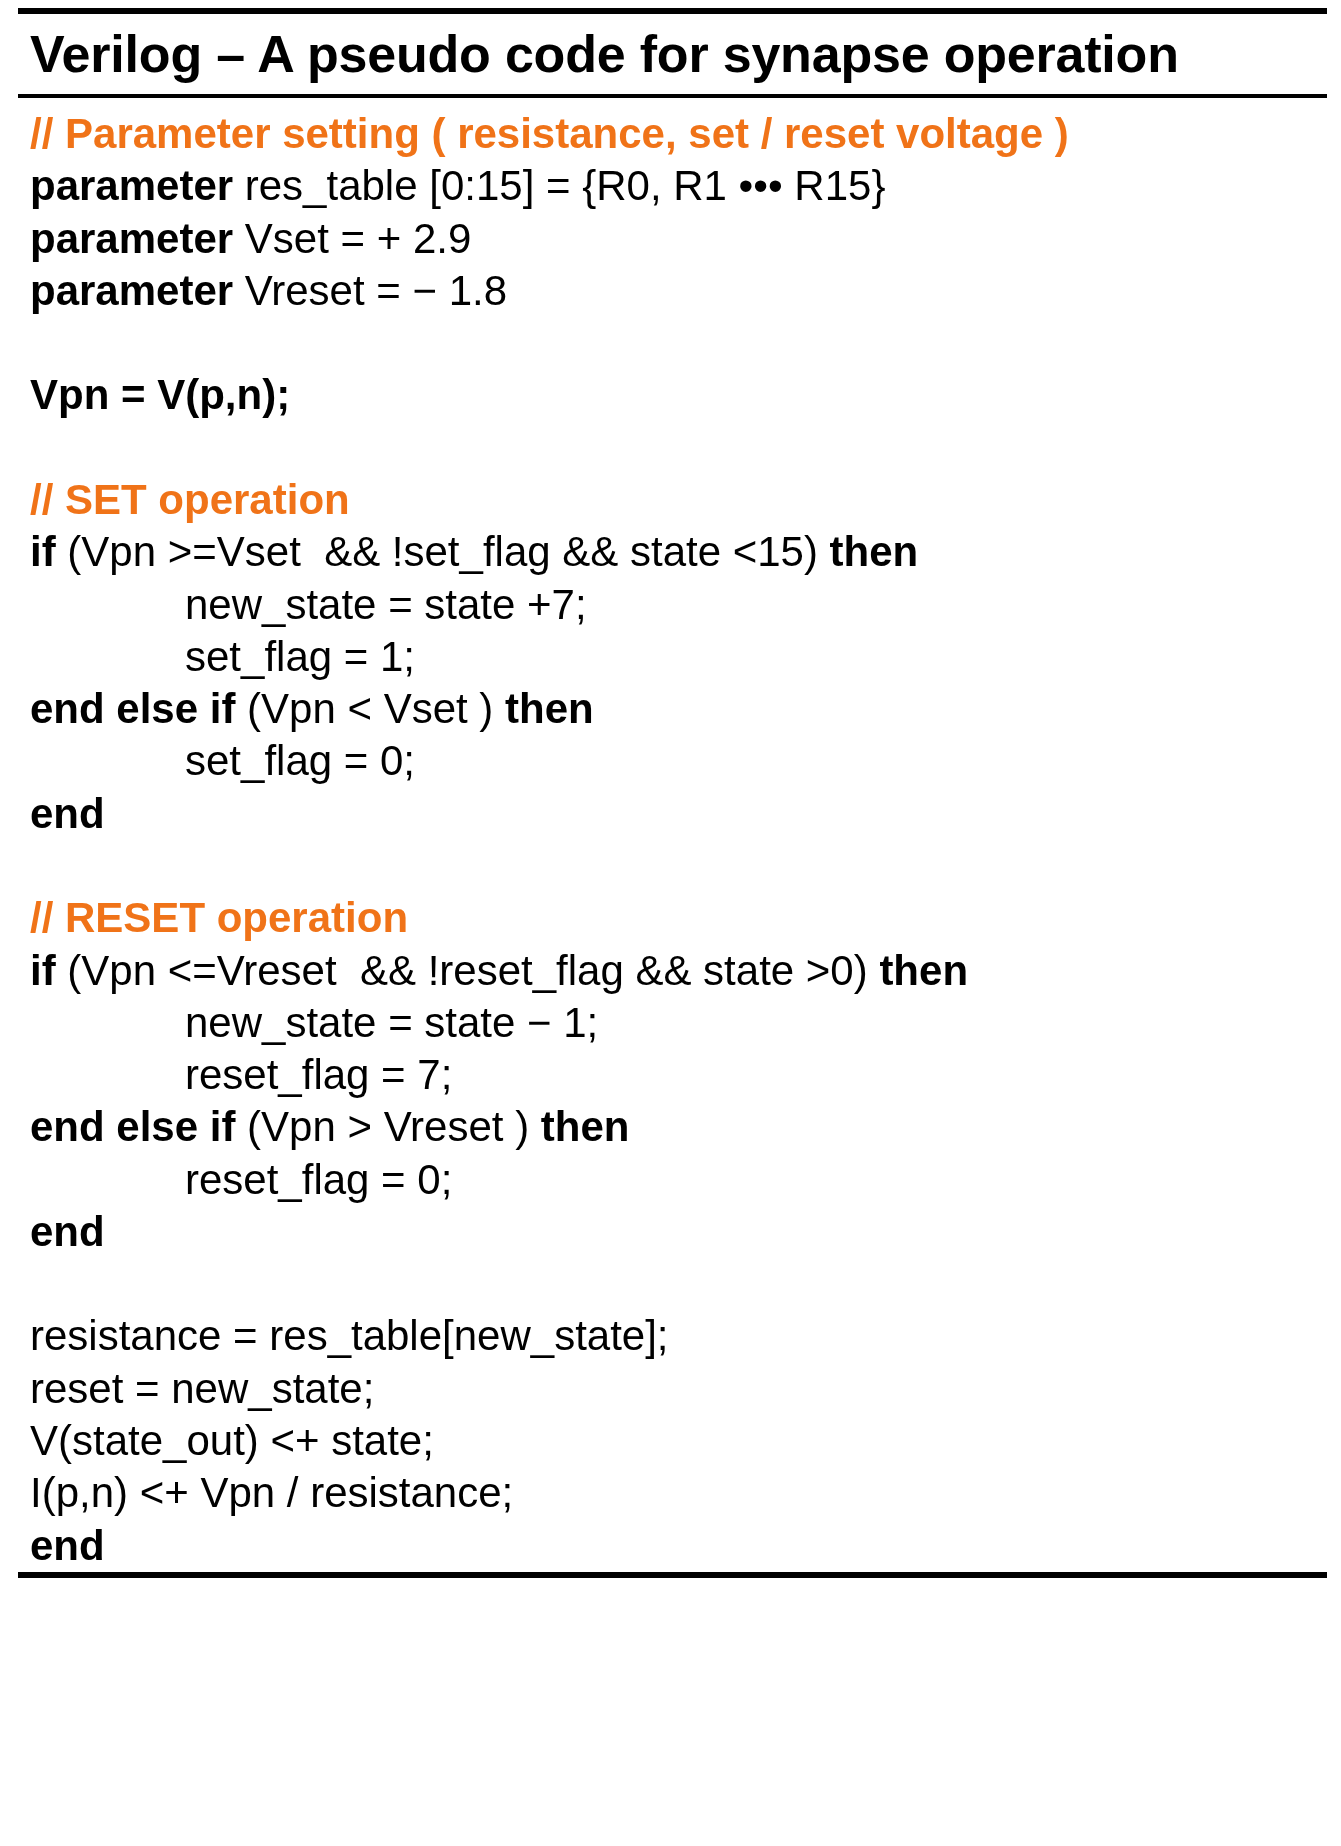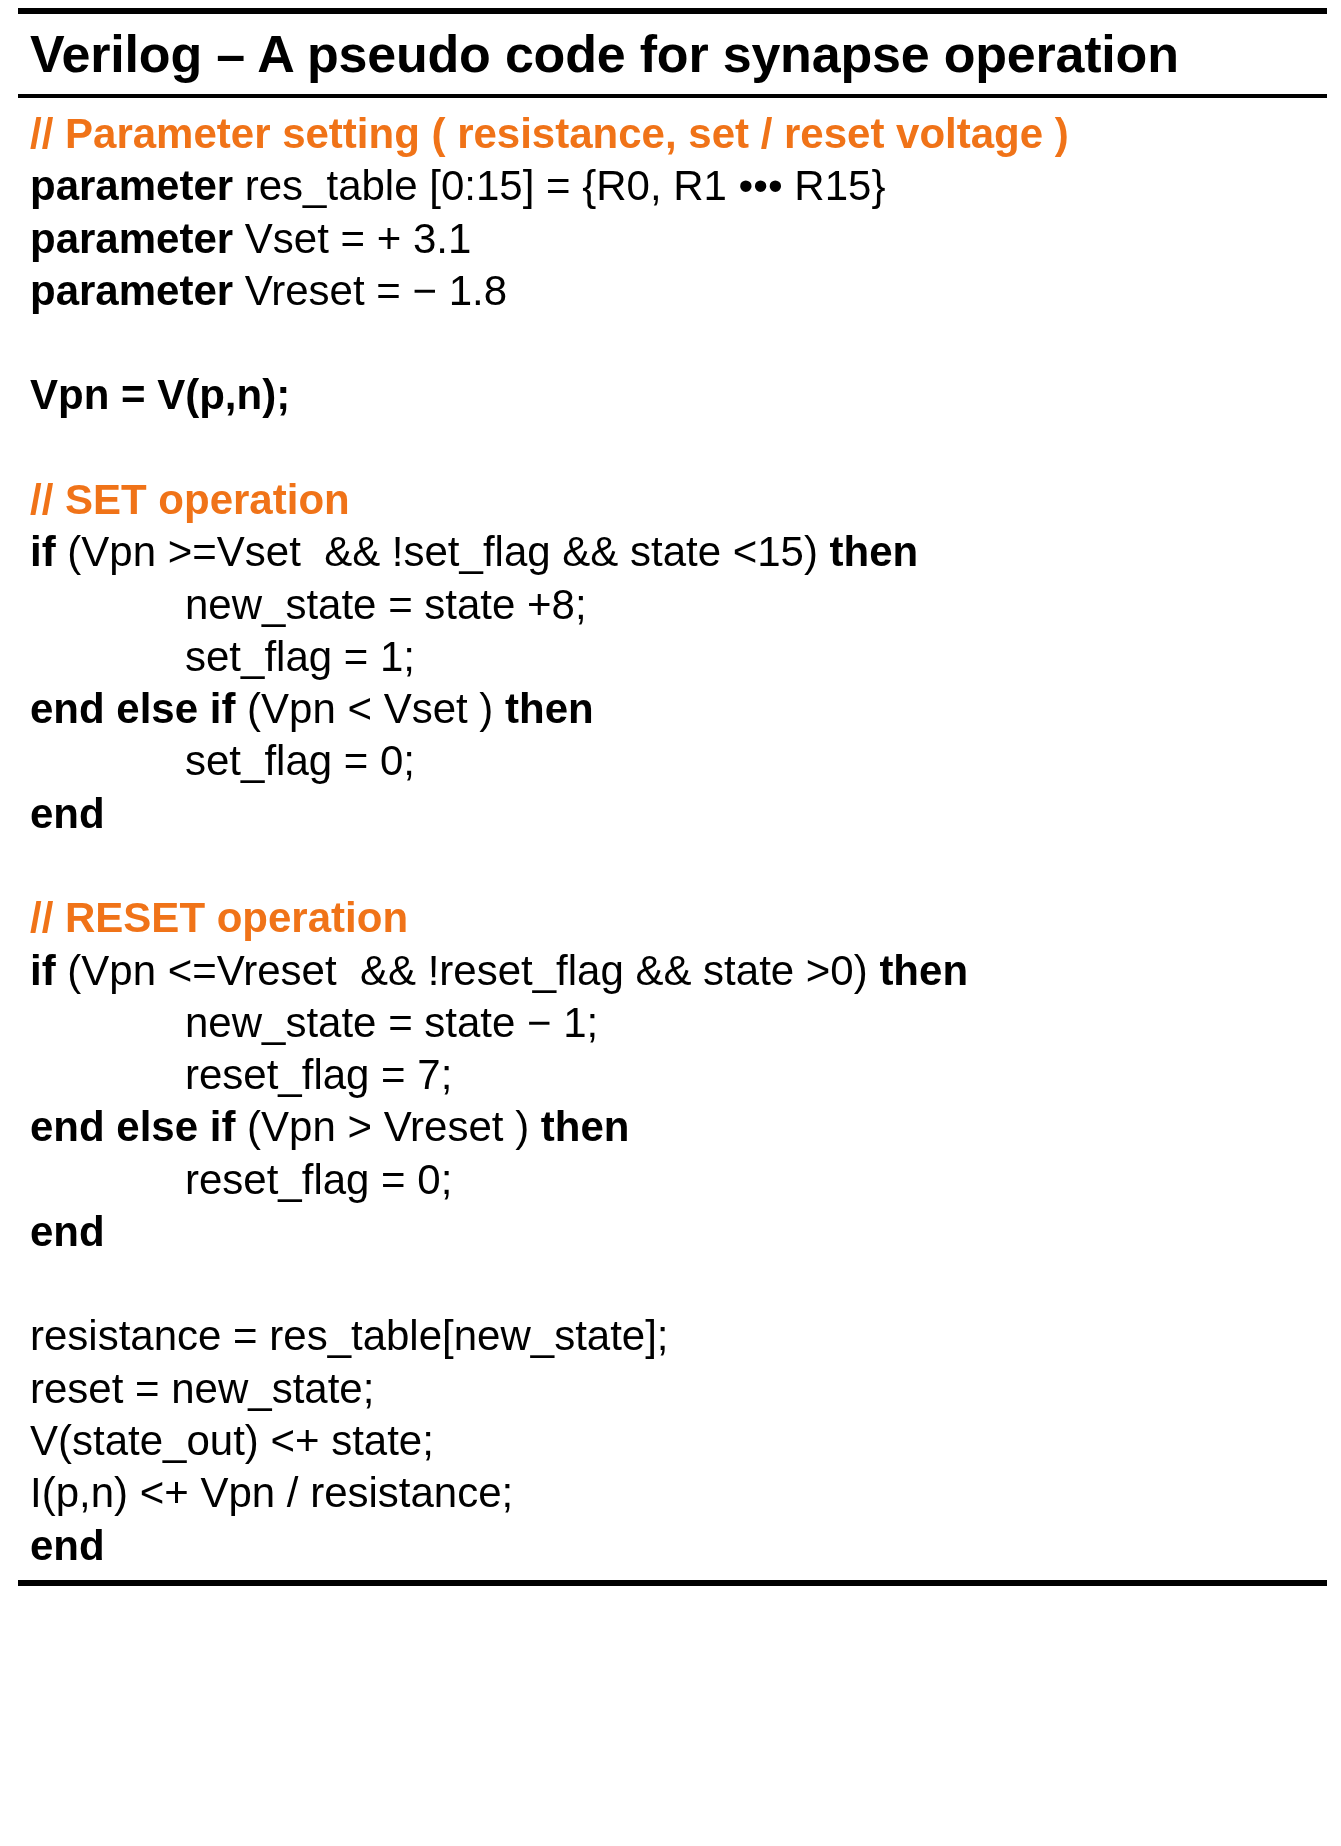--- a/index.html
+++ b/index.html
@@ -33,21 +33,21 @@
     padding: 10px 0 10px 12px;
   }
   .title {
     font-size: 52px;
     font-weight: bold;
     color: #000000;
     letter-spacing: -0.2px;
     white-space: pre;
   }
   .code-body {
-    padding: 10px 0 8px 12px;
+    padding: 10px 0 0 12px;
   }
   .line {
     font-size: 42px;
     line-height: 1.245;
     color: #000000;
     white-space: pre;
     min-height: 52px;
   }
   .line.blank {
     min-height: 52px;
@@ -75,28 +75,28 @@
 <body>
 
 <div class="page">
   <div class="code-box">
     <div class="title-row">
       <div class="title">Verilog – A pseudo code for synapse operation</div>
     </div>
     <div class="code-body" id="code-body">
         <div class="line"><span class="cmt">// Parameter setting ( resistance, set / reset voltage )</span></div>
         <div class="line"><span class="kw">parameter</span><span> res_table [0:15] = {R0, R1 ••• R15}</span></div>
-        <div class="line"><span class="kw">parameter</span><span> Vset = + 3.1</span></div>
+        <div class="line"><span class="kw">parameter</span><span> Vset = + 2.9</span></div>
         <div class="line"><span class="kw">parameter</span><span> Vreset = − 1.8</span></div>
         <div class="line blank">&nbsp;</div>
         <div class="line"><span class="bold">Vpn = V(p,n);</span></div>
         <div class="line blank">&nbsp;</div>
         <div class="line"><span class="cmt">// SET operation</span></div>
         <div class="line"><span class="kw">if</span><span> (Vpn &gt;=Vset  &amp;&amp; !set_flag &amp;&amp; state &lt;15) </span><span class="kw">then</span></div>
-        <div class="line"><span class="ind"></span><span>new_state = state +8;</span></div>
+        <div class="line"><span class="ind"></span><span>new_state = state +7;</span></div>
         <div class="line"><span class="ind"></span><span>set_flag = 1;</span></div>
         <div class="line"><span class="kw">end else if</span><span> (Vpn &lt; Vset ) </span><span class="kw">then</span></div>
         <div class="line"><span class="ind"></span><span>set_flag = 0;</span></div>
         <div class="line"><span class="bold">end</span></div>
         <div class="line blank">&nbsp;</div>
         <div class="line"><span class="cmt">// RESET operation</span></div>
         <div class="line"><span class="kw">if</span><span> (Vpn &lt;=Vreset  &amp;&amp; !reset_flag &amp;&amp; state &gt;0) </span><span class="kw">then</span></div>
         <div class="line"><span class="ind"></span><span>new_state = state − 1;</span></div>
         <div class="line"><span class="ind"></span><span>reset_flag = 7;</span></div>
         <div class="line"><span class="kw">end else if</span><span> (Vpn &gt; Vreset ) </span><span class="kw">then</span></div>

